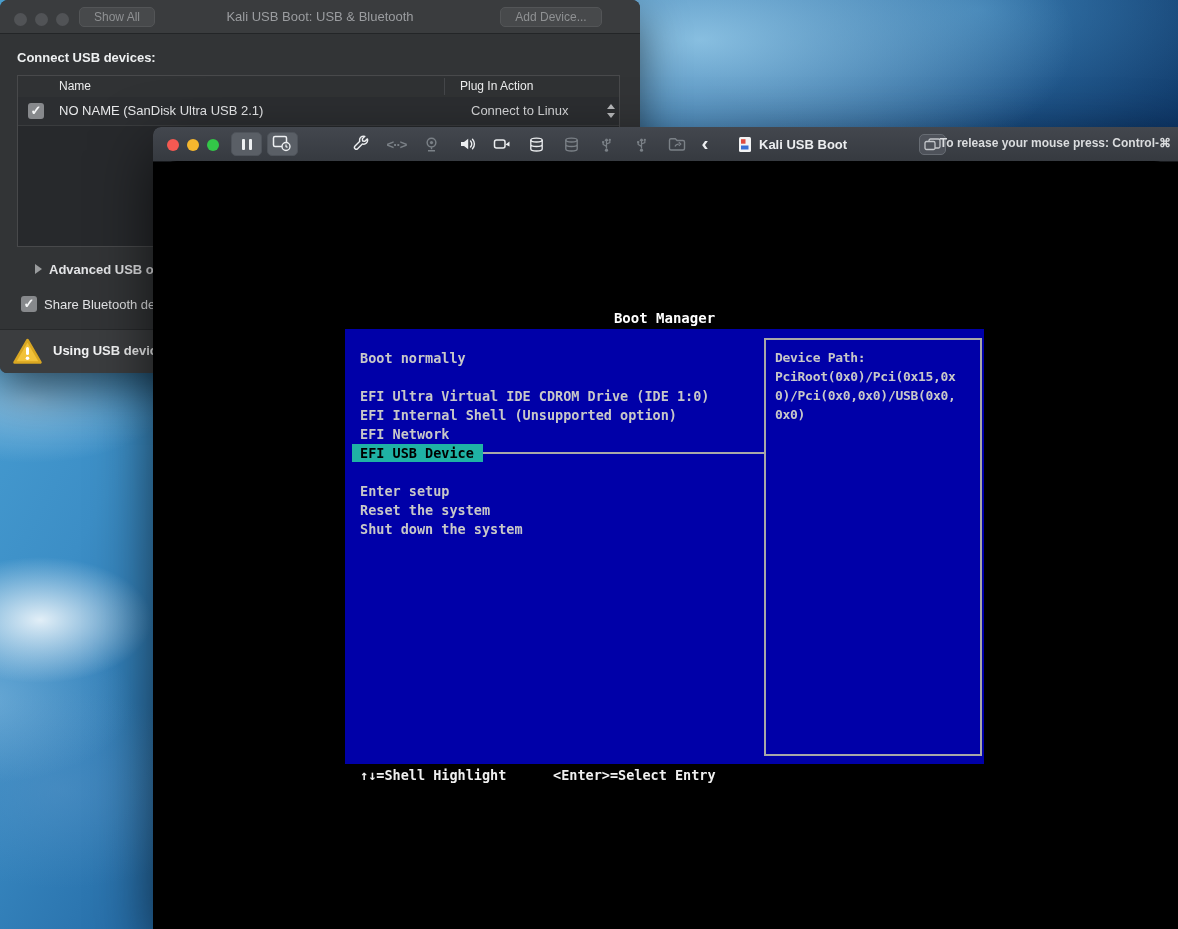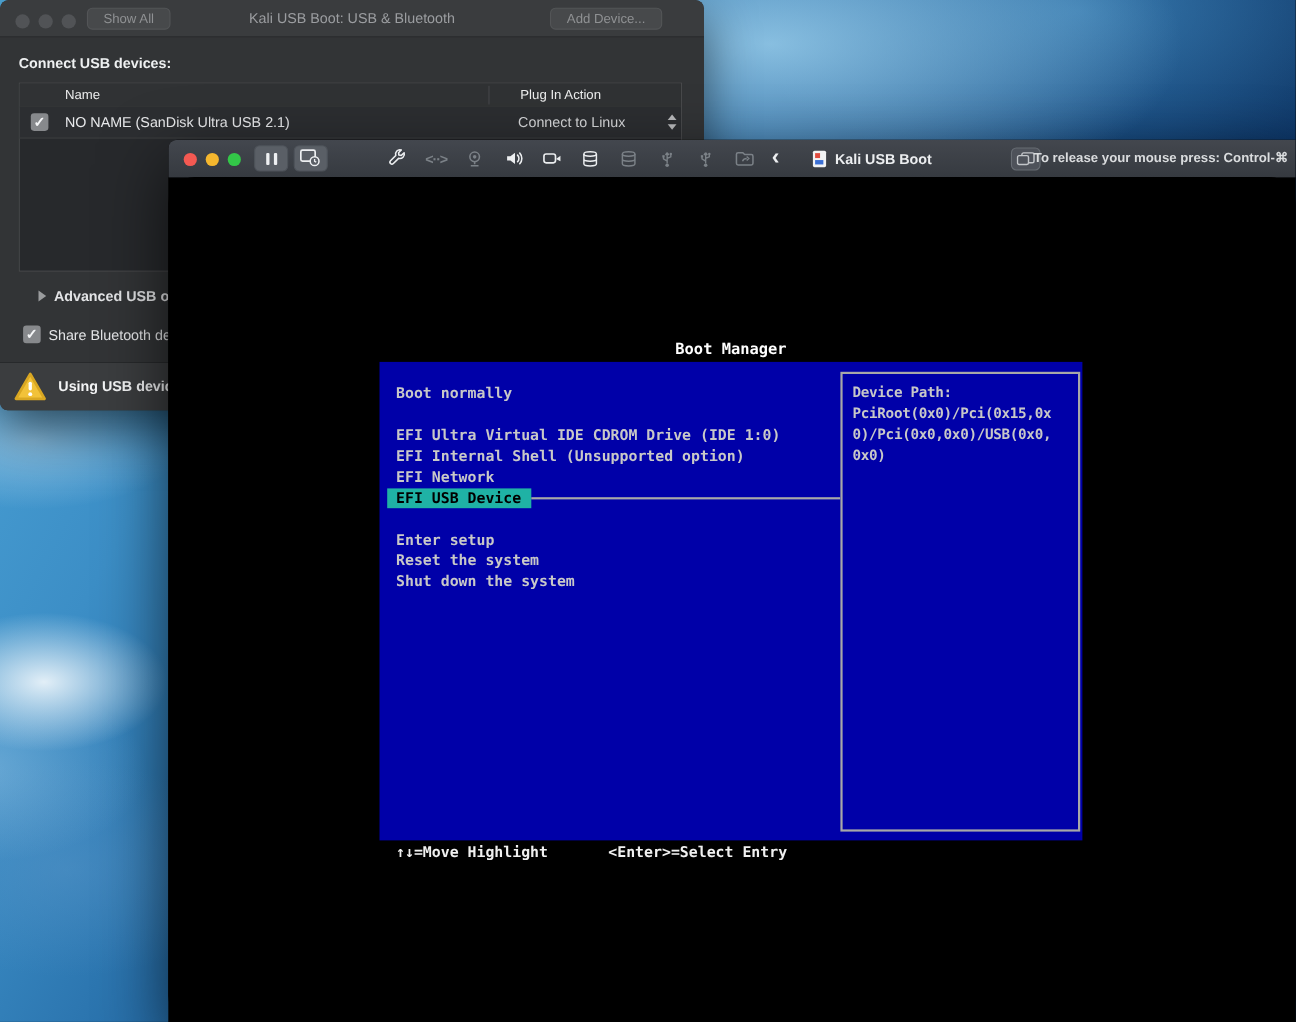--- a/index.html
+++ b/index.html
@@ -28,21 +28,21 @@
     color:#8f9193;font-size:12px;line-height:18px;text-align:center;box-sizing:border-box;}
   .sw-btn.show-all{left:79px;width:76px;}
   .sw-btn.add-device{left:500px;width:102px;}
   .sw-title{position:absolute;left:160px;right:160px;top:9px;text-align:center;color:#9b9da0;font-size:13px;}
   .sw-section-label{position:absolute;left:17px;top:50px;font-size:13px;font-weight:bold;color:#eef0f1;}
   .usb-table{position:absolute;left:17px;top:75px;width:603px;height:172px;border:1px solid #48494b;
     box-sizing:border-box;background:#27292c;}
   .usb-thead{position:absolute;left:0;top:0;right:0;height:21px;background:#303234;border-bottom:1px solid #444648;}
   .th{position:absolute;top:3px;font-size:12px;font-weight:normal;color:#eceded;}
   .th.name{left:41px;}
-  .th.action{left:439px;padding-left:16px;}
+  .th.action{left:426px;padding-left:16px;}
   .th-divider{position:absolute;left:426px;top:2px;bottom:2px;width:1px;background:#45474a;}
   .usb-row{position:absolute;left:0;top:21px;right:0;height:28px;background:#2c2e31;border-bottom:1px solid #3a3c3e;}
   .checkbox{width:16px;height:16px;border-radius:3px;background:#87898c;position:relative;display:inline-block;}
   .checkbox.checked::after{content:"✓";position:absolute;left:2.5px;top:-0.5px;color:#f5f6f7;font-size:13px;font-weight:bold;}
   .usb-row .checkbox{position:absolute;left:10px;top:6px;}
   .cell-name{position:absolute;left:41px;top:6px;font-size:13px;color:#e8e9eb;}
   .cell-action{position:absolute;left:453px;top:6px;font-size:13px;color:#d7d8da;}
   .stepper{position:absolute;left:586px;top:5px;width:13px;height:18px;}
   .stepper .up,.stepper .dn{position:absolute;left:3px;width:0;height:0;border-left:4px solid transparent;border-right:4px solid transparent;}
   .stepper .up{top:2px;border-bottom:5px solid #b9babc;}
@@ -278,18 +278,18 @@
 
         <div class="bm-devpath">
           <div class="dp-line">Device Path:</div>
           <div class="dp-line">PciRoot(0x0)/Pci(0x15,0x</div>
           <div class="dp-line">0)/Pci(0x0,0x0)/USB(0x0,</div>
           <div class="dp-line">0x0)</div>
         </div>
       </div>
 
       <div class="bm-help">
-        <span class="move">↑↓=Move Highlight</span>
+        <span class="move">↑↓=Shell Highlight</span>
         <span class="select">&lt;Enter&gt;=Select Entry</span>
       </div>
     </div>
   </div>
 </div>
 
 </body></html>

